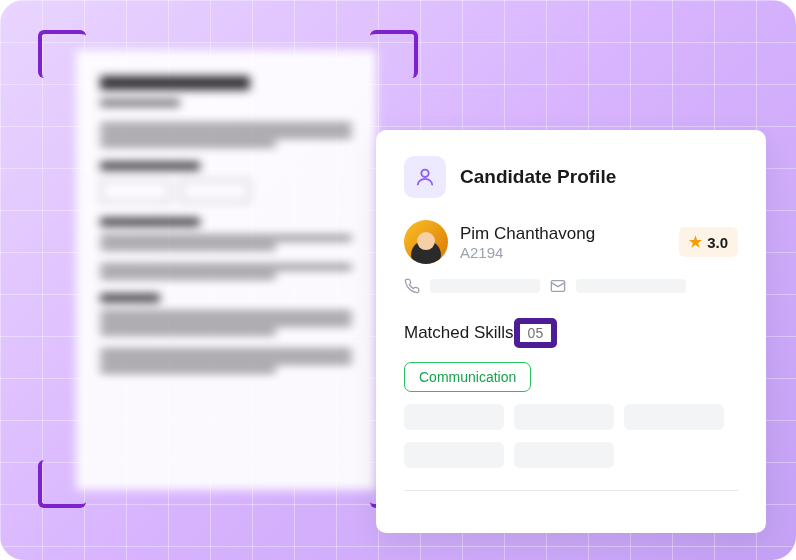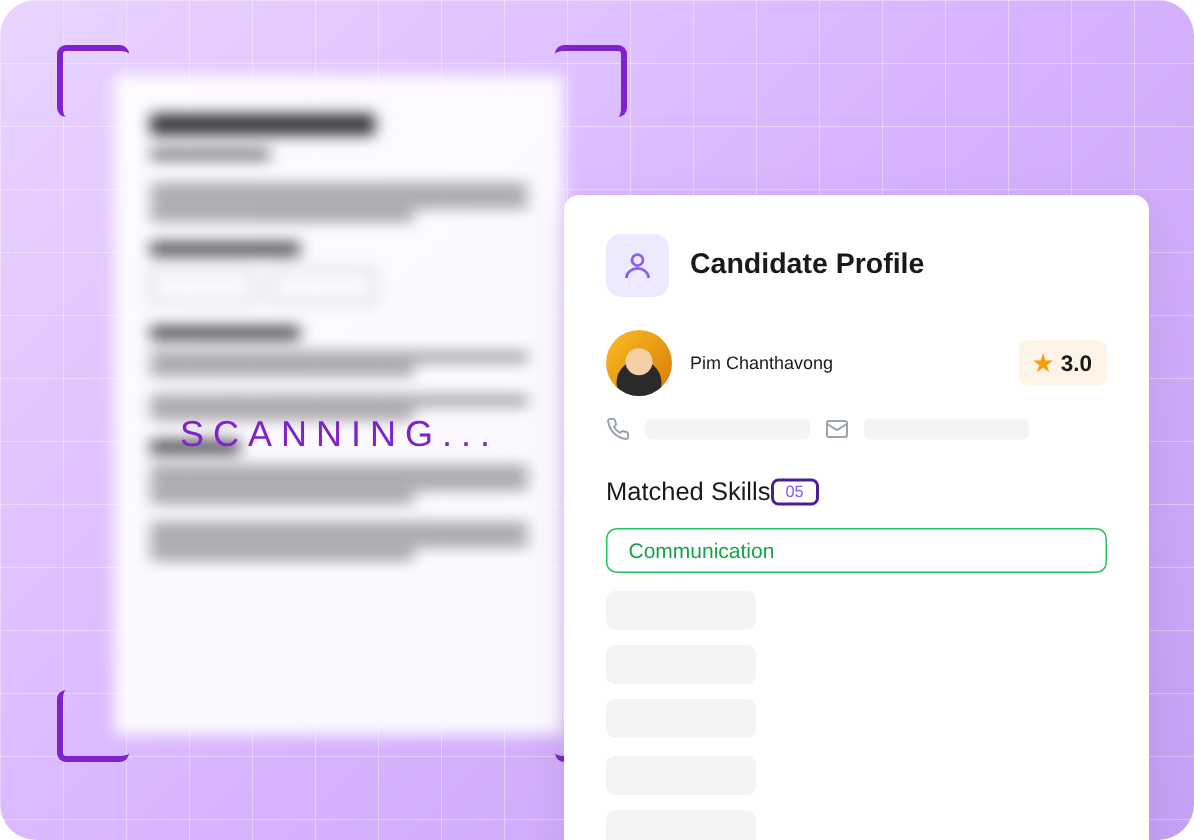--- a/index.html
+++ b/index.html
@@ -113,21 +113,21 @@
       position: absolute;
       left: 50%; top: 50%;
       transform: translate(-50%,-55%);
       width: 18px; height: 18px;
       background: #f5d0a6;
       border-radius: 50%;
       box-shadow: 0 14px 0 6px #2a2a2a;
     }
     .candidate-info { flex: 1; }
     .candidate-name {
-      font-size: 12px;
+      font-size: 17px;
       font-weight: 500;
       color: #1a1a1a;
     }
     .candidate-id {
       font-size: 15px;
       color: #9ca3af;
     }
     .rating-badge {
       background: #fef3e7;
       padding: 6px 10px;
@@ -156,32 +156,31 @@
       display: flex;
       align-items: center;
       margin-bottom: 14px;
     }
     .section-title {
       font-size: 17px;
       font-weight: 500;
       color: #1a1a1a;
     }
     .count-pill {
-      border: 2px solid #4c1d95;
+      border: 6px solid #4c1d95;
       padding: 1px 8px;
       border-radius: 5px;
-      font-size: 11px;
-      color: #8b5cf6;
+      font-size: 14px;
+      color: #737373;
     }
     .skills-row {
       display: flex;
       gap: 10px;
       margin-bottom: 12px;
       flex-wrap: wrap;
-      flex-direction: column;
     }
     .skill-chip {
       border: 1px solid #22c55e;
       color: #16a34a;
       padding: 6px 14px;
       border-radius: 7px;
       font-size: 14px;
     }
     .skeleton-chip {
       height: 26px;
@@ -225,37 +224,37 @@
     <div class="r-line r-para s"></div>
   </div>
 
   <div class="scan-frame">
     <div class="corner tl"></div>
     <div class="corner tr"></div>
     <div class="corner bl"></div>
     <div class="corner br"></div>
   </div>
 
-  <div class="scanning-text">SCANNING...</div>
 
   <div class="profile-card">
     <div class="card-header">
       <div class="avatar-icon-box">
         <svg width="22" height="22" viewBox="0 0 24 24" fill="none" stroke="#8b5cf6" stroke-width="2">
           <circle cx="12" cy="8" r="4"></circle>
           <path d="M4 21c0-4 4-7 8-7s8 3 8 7"></path>
         </svg>
       </div>
       <div class="card-title">Candidate Profile</div>
     </div>
 
     <div class="candidate-row">
       <div class="avatar"></div>
       <div class="candidate-info">
         <div class="candidate-name">Pim Chanthavong</div>
+        <div class="candidate-id">A2194</div>
       </div>
       <div class="rating-badge">
         <span class="star">★</span>
         <span>3.0</span>
       </div>
     </div>
 
     <div class="contact-row">
       <svg class="contact-icon" width="16" height="16" viewBox="0 0 24 24" fill="none" stroke="currentColor" stroke-width="2">
         <path d="M22 16.92v3a2 2 0 0 1-2.18 2 19.79 19.79 0 0 1-8.63-3.07 19.5 19.5 0 0 1-6-6 19.79 19.79 0 0 1-3.07-8.67A2 2 0 0 1 4.11 2h3a2 2 0 0 1 2 1.72c.127.96.361 1.903.7 2.81a2 2 0 0 1-.45 2.11L8.09 9.91a16 16 0 0 0 6 6l1.27-1.27a2 2 0 0 1 2.11-.45c.907.339 1.85.573 2.81.7A2 2 0 0 1 22 16.92z"></path>

